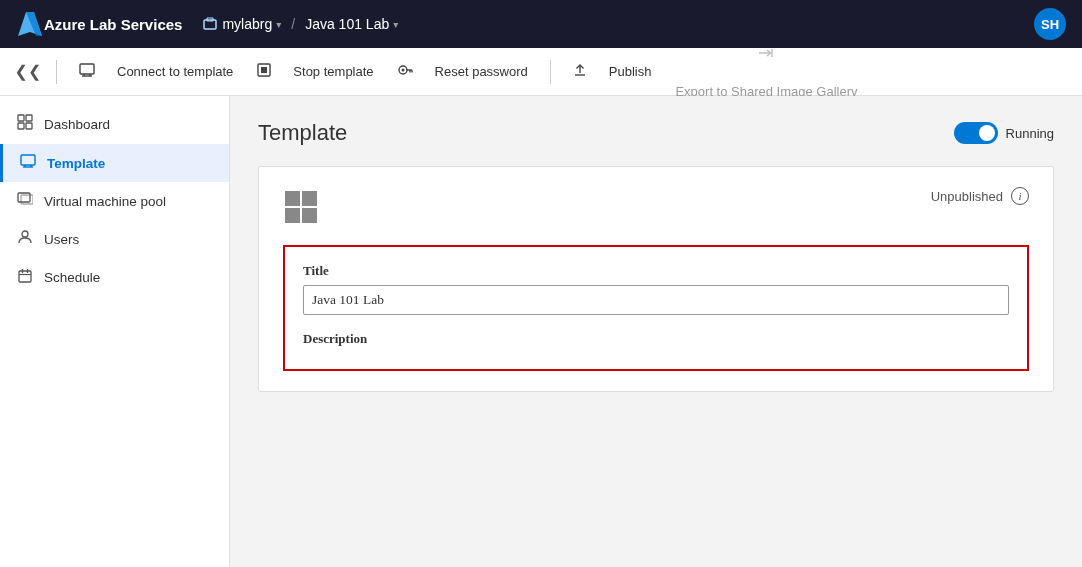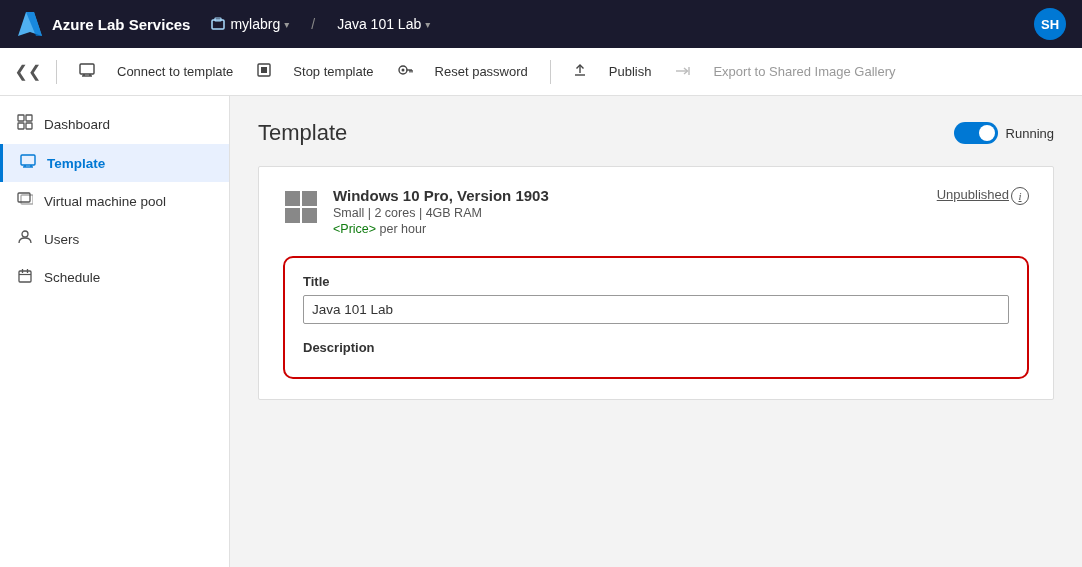--- a/index.html
+++ b/index.html
@@ -11,36 +11,35 @@
       height: 48px;
       display: flex;
       align-items: center;
       padding: 0 16px;
       gap: 12px;
       color: white;
     }
     .topnav-logo {
       display: flex;
       align-items: center;
-      gap: 8px;
     }
     .topnav-logo-icon {
       width: 28px;
       height: 28px;
     }
     .topnav-brand {
       font-size: 15px;
       color: white;
       white-space: nowrap;
     }
     .topnav-brand span { font-weight: 700; }
     .topnav-breadcrumb {
       display: flex;
       align-items: center;
-      gap: 22px;
+      gap: 10px;
       color: #ccc;
       font-size: 14px;
       margin-left: 8px;
     }
     .topnav-breadcrumb .sep { color: #888; }
     .topnav-breadcrumb .bc-item {
       display: flex;
       align-items: center;
       gap: 4px;
       color: #fff;
@@ -94,21 +93,21 @@
       gap: 22px;
       padding: 6px 10px;
       border: none;
       background: none;
       cursor: pointer;
       color: #333;
       font-size: 13px;
       border-radius: 2px;
       white-space: nowrap;
     }
-    .toolbar-btn.disabled { color: #999; cursor: default; }
+    .toolbar-btn.disabled { color: #999; cursor: default; flex-direction: column; }
     .toolbar-btn .btn-icon {
       font-size: 15px;
       color: #555;
     }
     .toolbar-btn.disabled .btn-icon { color: #bbb; }
 
     
     .layout {
       display: flex;
       height: calc(567px - 48px - 48px);
@@ -225,46 +224,46 @@
       font-size: 12.5px;
       color: #555;
       margin-bottom: 2px;
     }
     .vm-price {
       font-size: 12.5px;
       color: #555;
     }
     .vm-status {
       display: flex;
-      align-items: flex-start;
-      gap: 2px;
+      align-items: center;
+      gap: 8px;
       color: #555;
       font-size: 13px;
-      text-decoration: underline;
     }
     .info-circle {
       display: inline-flex;
       align-items: center;
       justify-content: center;
       width: 18px;
       height: 18px;
       border-radius: 50%;
       border: 1.5px solid #555;
       font-size: 11px;
       font-style: italic;
       font-family: serif;
       cursor: pointer;
       color: #555;
     }
 
     
     .form-section {
       border: 2px solid #c00;
-      border-radius: 10px;
+      border-radius: 0;
       padding: 16px 18px;
+      font-family: Liberation Serif, serif;
     }
     .form-group { margin-bottom: 16px; }
     .form-group:last-child { margin-bottom: 0; }
     .form-label {
       font-size: 13px;
       font-weight: 600;
       color: #333;
       margin-bottom: 6px;
       display: block;
     }
@@ -455,27 +454,20 @@
     <div class="template-card">
       <div class="vm-info-row">
         <div class="vm-info-left">
 
           <svg class="windows-logo" viewBox="0 0 36 36" fill="none">
             <rect x="2" y="2" width="15" height="15" fill="#888"></rect>
             <rect x="19" y="2" width="15" height="15" fill="#888"></rect>
             <rect x="2" y="19" width="15" height="15" fill="#888"></rect>
             <rect x="19" y="19" width="15" height="15" fill="#888"></rect>
           </svg>
-          <div class="vm-details">
-            <div class="vm-name">Windows 10 Pro, Version 1903</div>
-            <div class="vm-specs">Small | 2 cores | 4GB RAM</div>
-            <div class="vm-price">
-              <span style="color:#107c10;">&lt;Price&gt;</span><span> per hour</span>
-            </div>
-          </div>
         </div>
         <div class="vm-status">
           <span>Unpublished</span>
           <span class="info-circle">i</span>
         </div>
       </div>
 
       <div class="form-section">
         <div class="form-group">
           <label class="form-label">Title</label>

